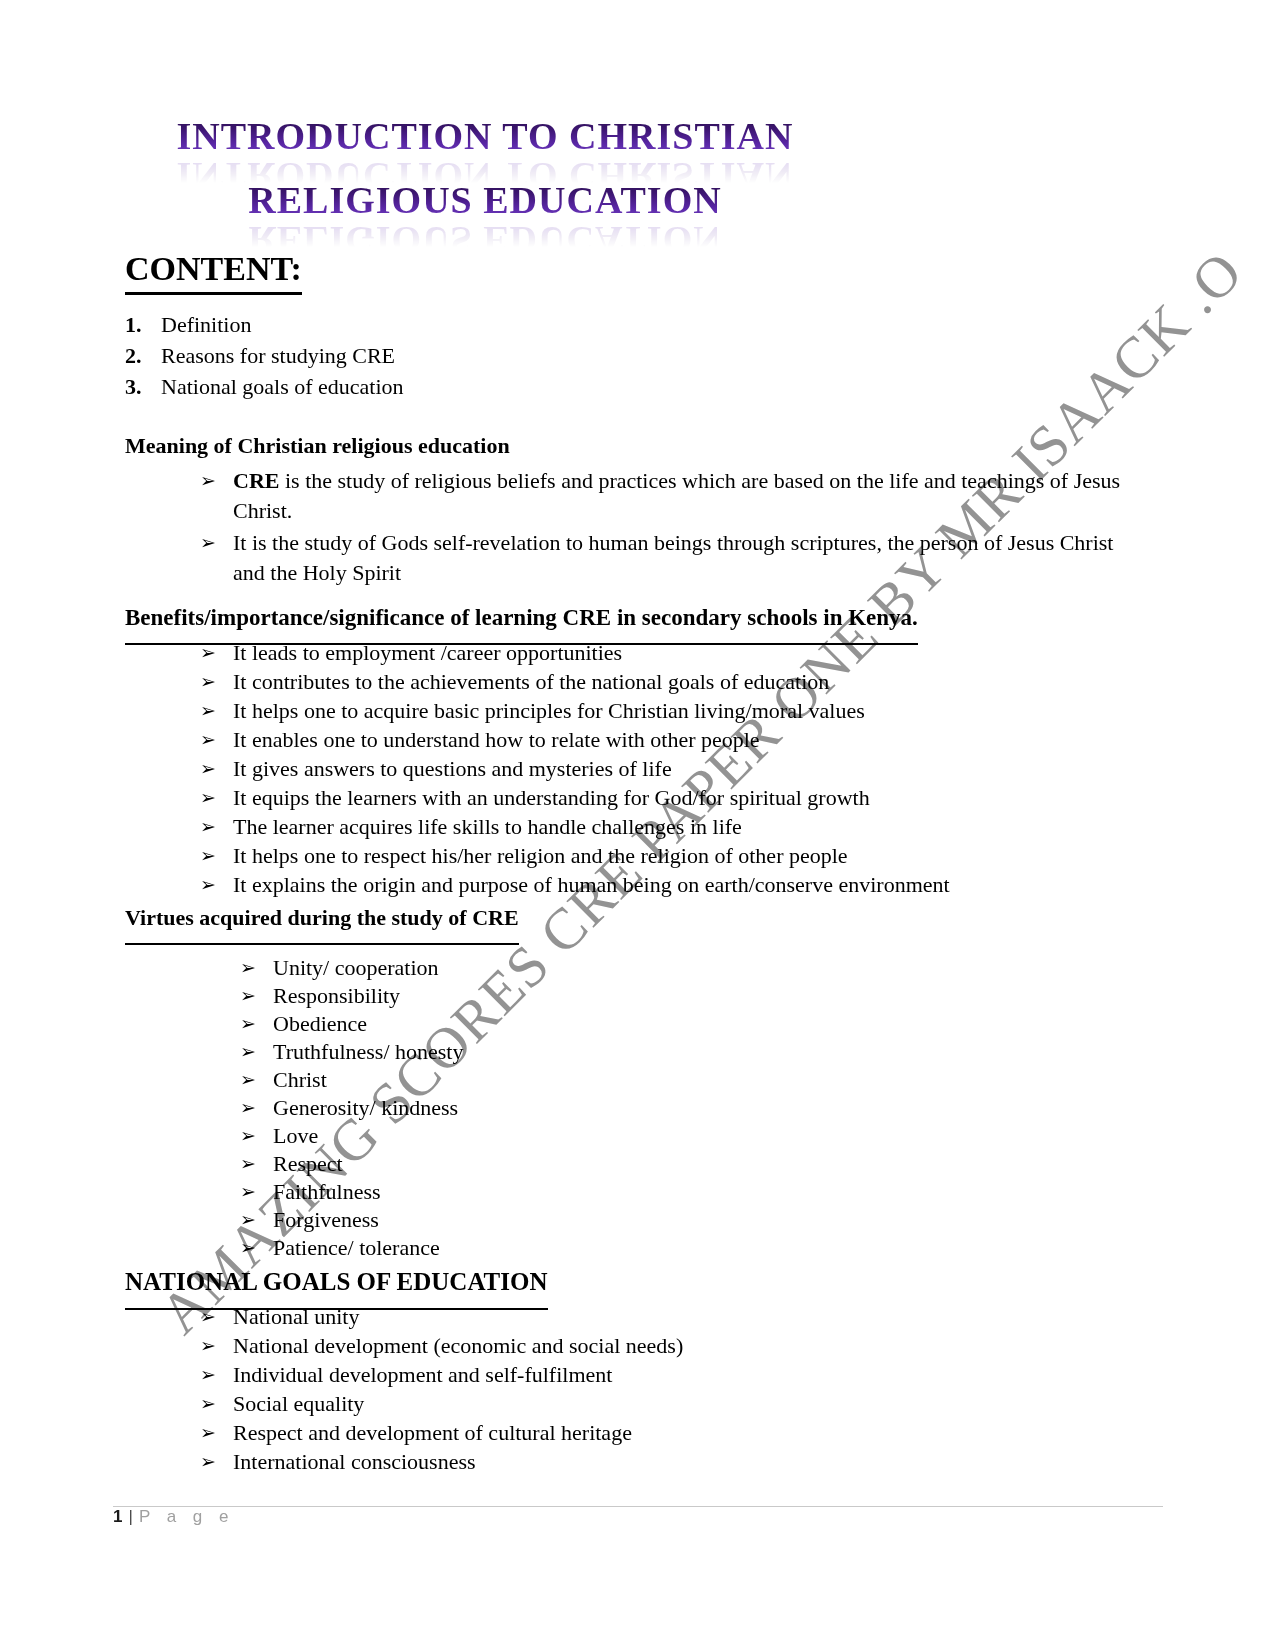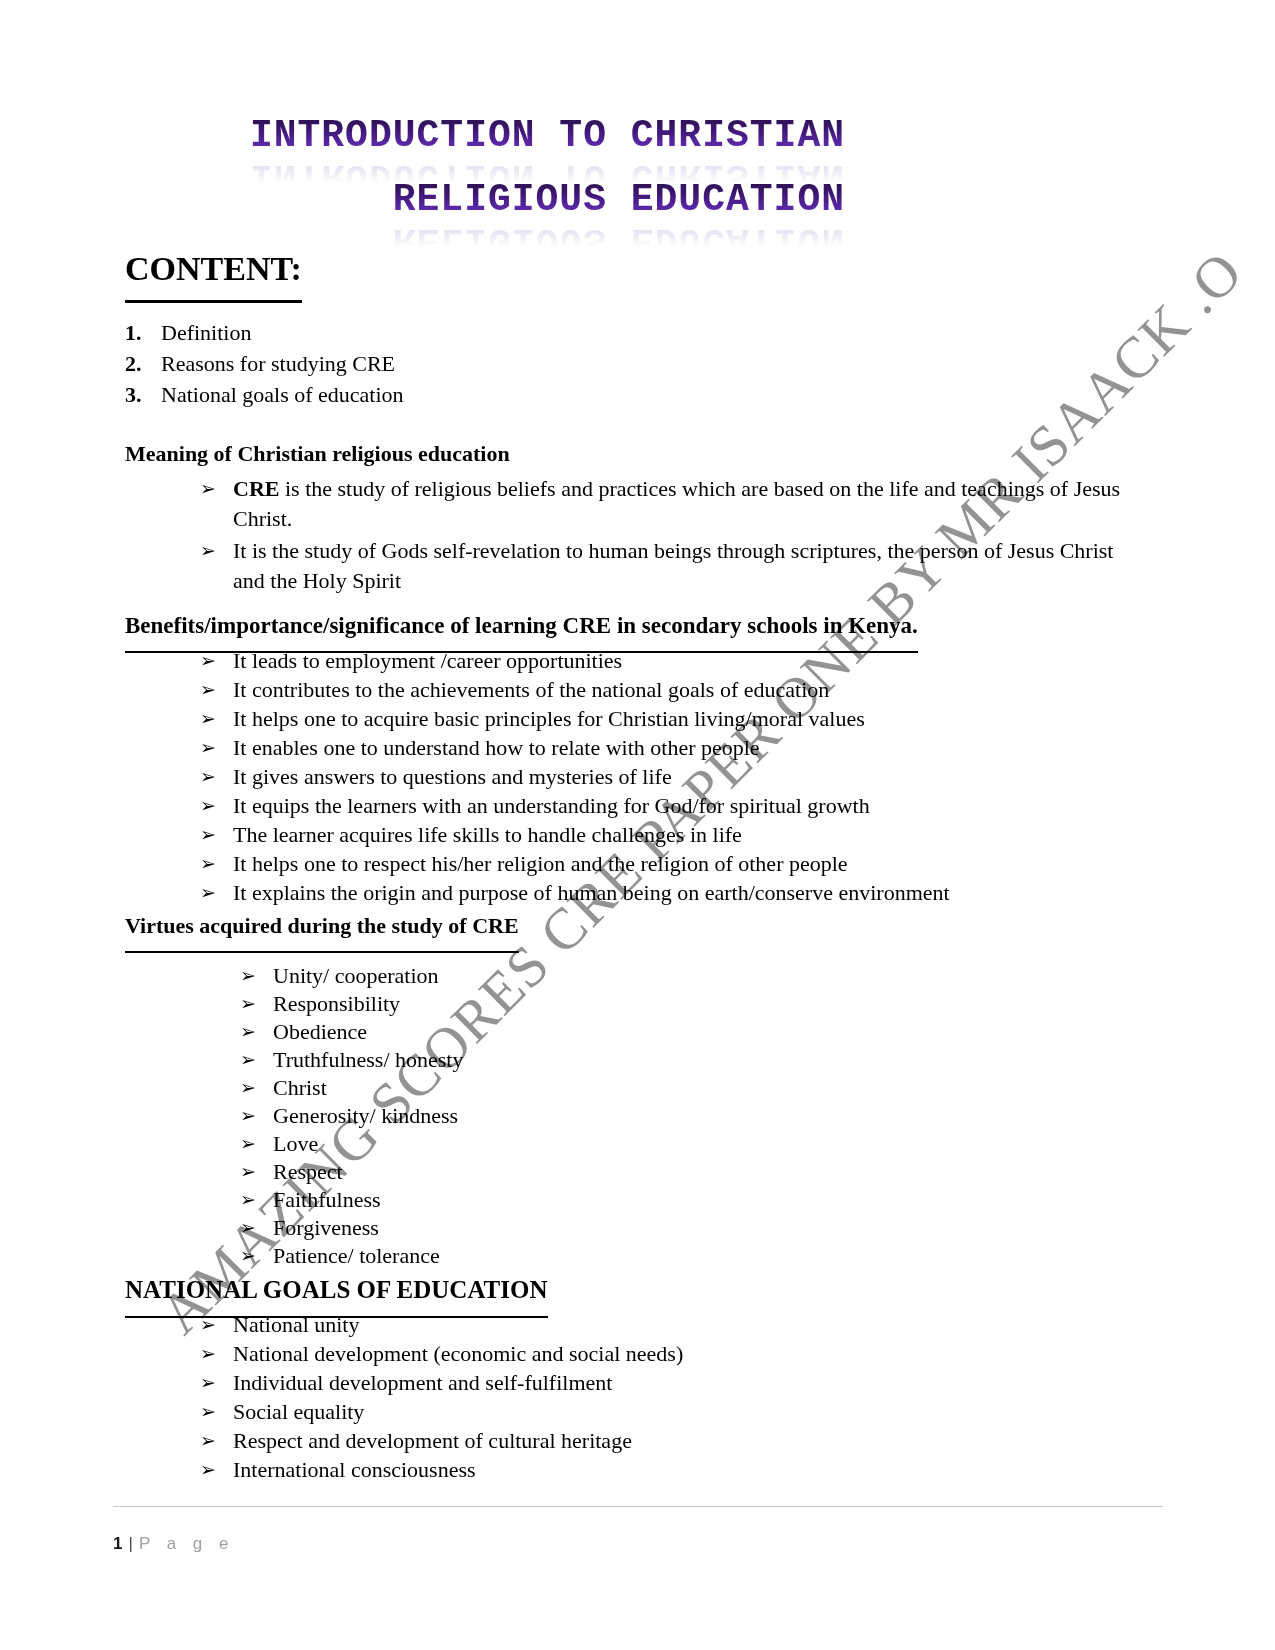--- a/index.html
+++ b/index.html
@@ -27,21 +27,21 @@
     font-family:"Liberation Serif", serif;
   }
   
   .content{
     position:absolute;inset:0;z-index:1;
     padding:0 120px 0 125px;
     box-sizing:border-box;
   }
   
   .title-block{margin-top:112px;width:720px;}
-  .wordart-wrap{position:relative;height:52px;text-align:right;font-family:Liberation Mono, monospace;}
+  .wordart-wrap{position:relative;height:52px;text-align:center;}
   .wordart-line,.wordart-reflect{
     font-weight:bold;
     font-size:38px;
     letter-spacing:1px;
     line-height:48px;
     background:linear-gradient(180deg,#241040 0%,#3c1570 35%,#5b28a8 68%,#7a4ac8 100%);
     -webkit-background-clip:text;background-clip:text;
     color:transparent;
     white-space:nowrap;
   }
@@ -53,21 +53,21 @@
     -webkit-mask-image:linear-gradient(to top,rgba(0,0,0,.9) 0%,transparent 65%);
     mask-image:linear-gradient(to top,rgba(0,0,0,.9) 0%,transparent 65%);
     z-index:1;
   }
   
   .content-heading{
     margin-top:22px;
     font-size:34px;font-weight:bold;
     display:inline-block;
     border-bottom:3px solid #000;
-    padding-bottom:12px;
+    padding-bottom:4px;
     line-height:38px;
   }
   .sub-heading{
     font-size:22px;font-weight:bold;line-height:28px;
   }
   .sub-heading.underlined span{
     border-bottom:2px solid #000;padding-bottom:13px;
   }
   .goals-heading{font-size:25px;}
   
@@ -90,21 +90,21 @@
   .mt-meaning{margin-top:30px;}
   .mt-benefits{margin-top:16px;font-size:23px;}
   .mt-list{margin-top:6px;}
   .mt-virtues-h{margin-top:5px;}
   .mt-virtues{margin-top:22px;}
   .mt-goals-h{margin-top:6px;}
   
   .footer{
     position:absolute;left:113px;right:112px;top:1506px;
     border-top:1px solid #c9c9c9;
-    padding-top:27px;
+    padding-top:0;
     font-family:"Liberation Sans", sans-serif;
     font-size:17px;
     z-index:1;
   }
   .footer .pagenum{font-weight:bold;color:#1a1a1a;}
   .footer .sep{color:#4a4a4a;margin:0 6px;}
   .footer .pagelabel{color:#a0a0a0;letter-spacing:6px;}
 </style>
 </head>
 <body>

